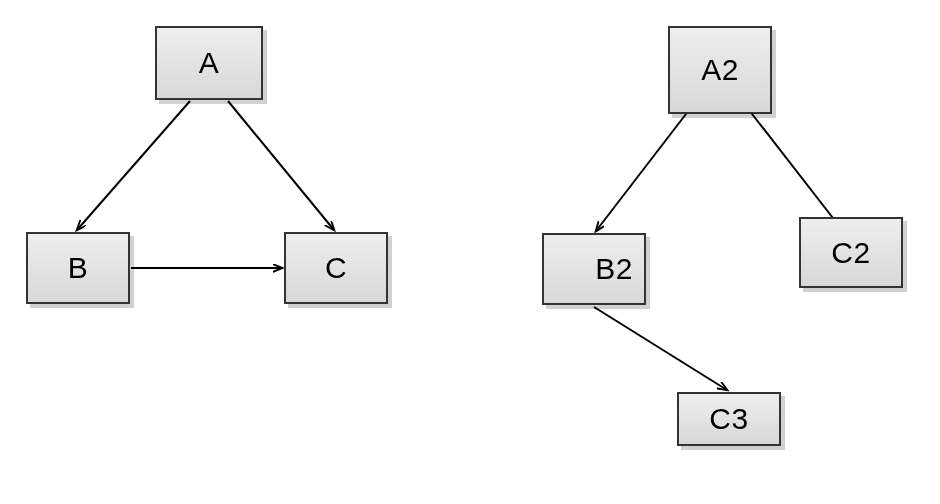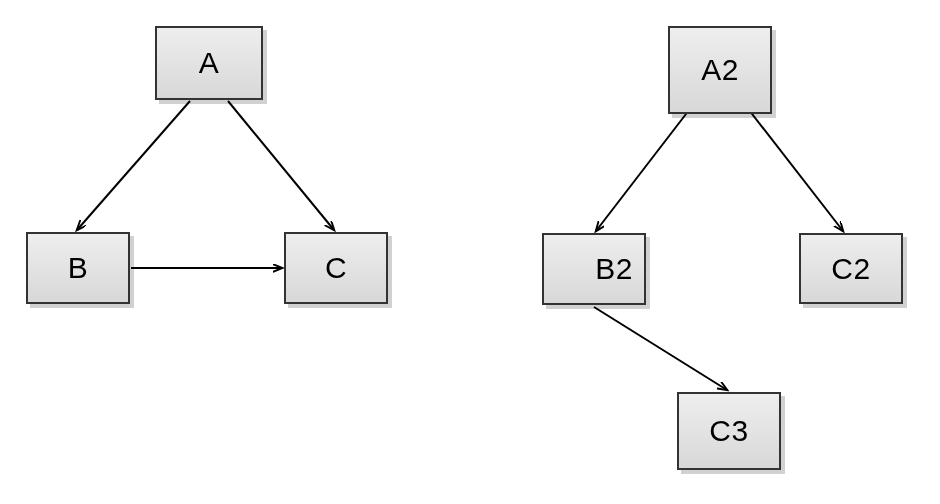--- a/index.html
+++ b/index.html
@@ -77,21 +77,21 @@
       </div>
       <div class="node" style="left: 284px; top: 232px; width: 104px; height: 72px; border-color: rgb(51, 51, 51); border-width: 2px; background: linear-gradient(rgb(238, 238, 238) 0%, rgb(216, 216, 216) 100%); box-shadow: rgba(0, 0, 0, 0.18) 4px 4px 0px; color: rgb(0, 0, 0); font-size: 30px;">
         <span class="node-label">C</span>
       </div>
       <div class="node" style="left: 668px; top: 26px; width: 104px; height: 88px; border-color: rgb(51, 51, 51); border-width: 2px; background: linear-gradient(rgb(238, 238, 238) 0%, rgb(216, 216, 216) 100%); box-shadow: rgba(0, 0, 0, 0.18) 4px 4px 0px; color: rgb(0, 0, 0); font-size: 30px;">
         <span class="node-label">A2</span>
       </div>
       <div class="node" style="left: 542px; top: 233px; width: 104px; height: 72px; border-color: rgb(51, 51, 51); border-width: 2px; background: linear-gradient(rgb(238, 238, 238) 0%, rgb(216, 216, 216) 100%); box-shadow: rgba(0, 0, 0, 0.18) 4px 4px 0px; color: rgb(0, 0, 0); font-size: 30px; padding-left: 40px;">
         <span class="node-label">B2</span>
       </div>
-      <div class="node" style="left: 799px; top: 233px; width: 104px; height: 71px; border-color: rgb(51, 51, 51); border-width: 2px; background: linear-gradient(rgb(238, 238, 238) 0%, rgb(216, 216, 216) 100%); box-shadow: rgba(0, 0, 0, 0.18) 4px 4px 0px; color: rgb(0, 0, 0); font-size: 30px;">
+      <div class="node" style="left: 799px; top: 217px; width: 104px; height: 71px; border-color: rgb(51, 51, 51); border-width: 2px; background: linear-gradient(rgb(238, 238, 238) 0%, rgb(216, 216, 216) 100%); box-shadow: rgba(0, 0, 0, 0.18) 4px 4px 0px; color: rgb(0, 0, 0); font-size: 30px;">
         <span class="node-label">C2</span>
       </div>
-      <div class="node" style="left: 677px; top: 392px; width: 104px; height: 78px; border-color: rgb(51, 51, 51); border-width: 2px; background: linear-gradient(rgb(238, 238, 238) 0%, rgb(216, 216, 216) 100%); box-shadow: rgba(0, 0, 0, 0.18) 4px 4px 0px; color: rgb(0, 0, 0); font-size: 30px;">
+      <div class="node" style="left: 677px; top: 392px; width: 104px; height: 54px; border-color: rgb(51, 51, 51); border-width: 2px; background: linear-gradient(rgb(238, 238, 238) 0%, rgb(216, 216, 216) 100%); box-shadow: rgba(0, 0, 0, 0.18) 4px 4px 0px; color: rgb(0, 0, 0); font-size: 30px;">
         <span class="node-label">C3</span>
       </div>
     </div>
 
 </div>
 
 </body></html>

